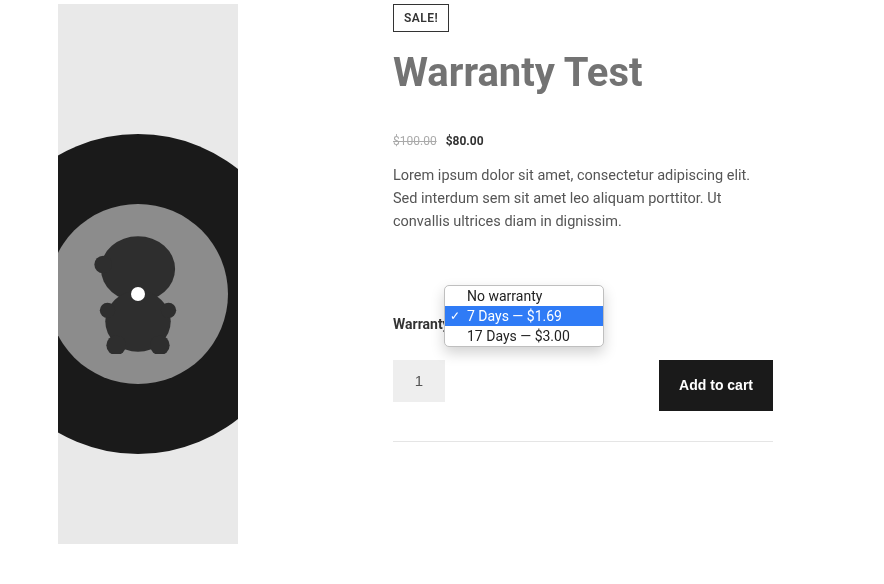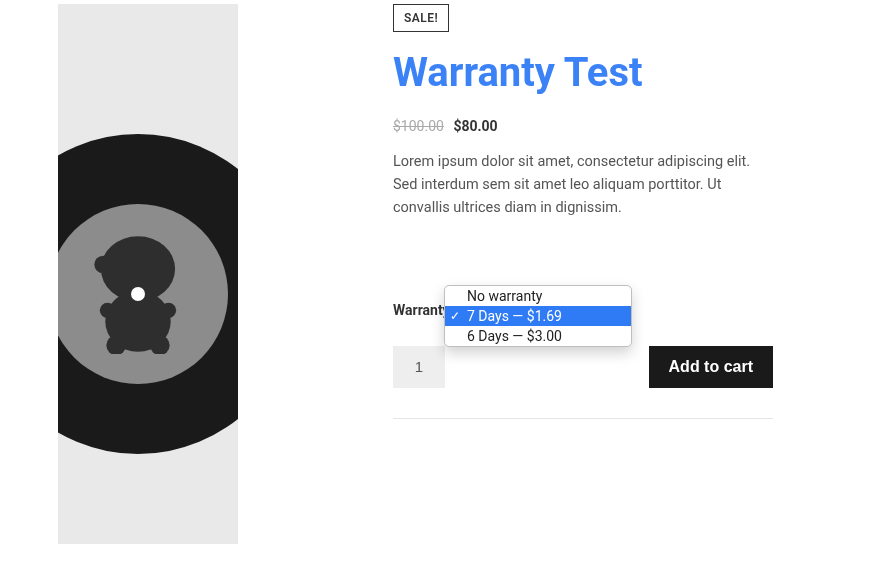--- a/index.html
+++ b/index.html
@@ -73,27 +73,27 @@
     border: 1px solid #333;
     padding: 6px 10px;
     font-size: 12px;
     font-weight: 600;
     letter-spacing: 0.5px;
     color: #333;
   }
   .title {
     font-size: 40px;
     font-weight: 700;
-    color: #3b82f6;
+    color: #737373;
     margin-top: 18px;
     line-height: 1.15;
   }
   .price-row {
-    margin-top: 22px;
-    font-size: 14px;
+    margin-top: 38px;
+    font-size: 12px;
   }
   .price-old {
     color: #aaa;
     text-decoration: line-through;
     margin-right: 6px;
   }
   .price-new {
     color: #333;
     font-weight: 700;
   }
@@ -122,37 +122,37 @@
     border: none;
     text-align: center;
     font-size: 15px;
     color: #555;
   }
   .add-btn {
     background: #1a1a1a;
     color: #fff;
     border: none;
     padding: 0 20px;
-    height: 42px;
-    font-size: 16px;
+    height: 51px;
+    font-size: 14px;
     font-weight: 600;
     cursor: pointer;
   }
   .divider {
     margin-top: 30px;
     border: none;
     border-top: 1px solid #e5e5e5;
   }
 
   
   .dropdown {
     position: absolute;
     top: 281px;
     left: 51px;
-    width: 188px;
+    width: 160px;
     background: #fff;
     border: 1px solid #bfbfbf;
     border-radius: 5px;
     box-shadow: 0 6px 14px rgba(0,0,0,0.18);
     font-size: 14px;
     color: #222;
     overflow: hidden;
     z-index: 10;
   }
   .dropdown-item {
@@ -217,17 +217,17 @@
     
     <div class="dropdown">
       <div class="dropdown-item">
         <span>No warranty</span>
       </div>
       <div class="dropdown-item selected">
         <span class="check">✓</span>
         <span>7 Days — $1.69</span>
       </div>
       <div class="dropdown-item">
-        <span>6 Days — $3.00</span>
+        <span>17 Days — $3.00</span>
       </div>
     </div>
   </div>
 </div>
 
 </body></html>

